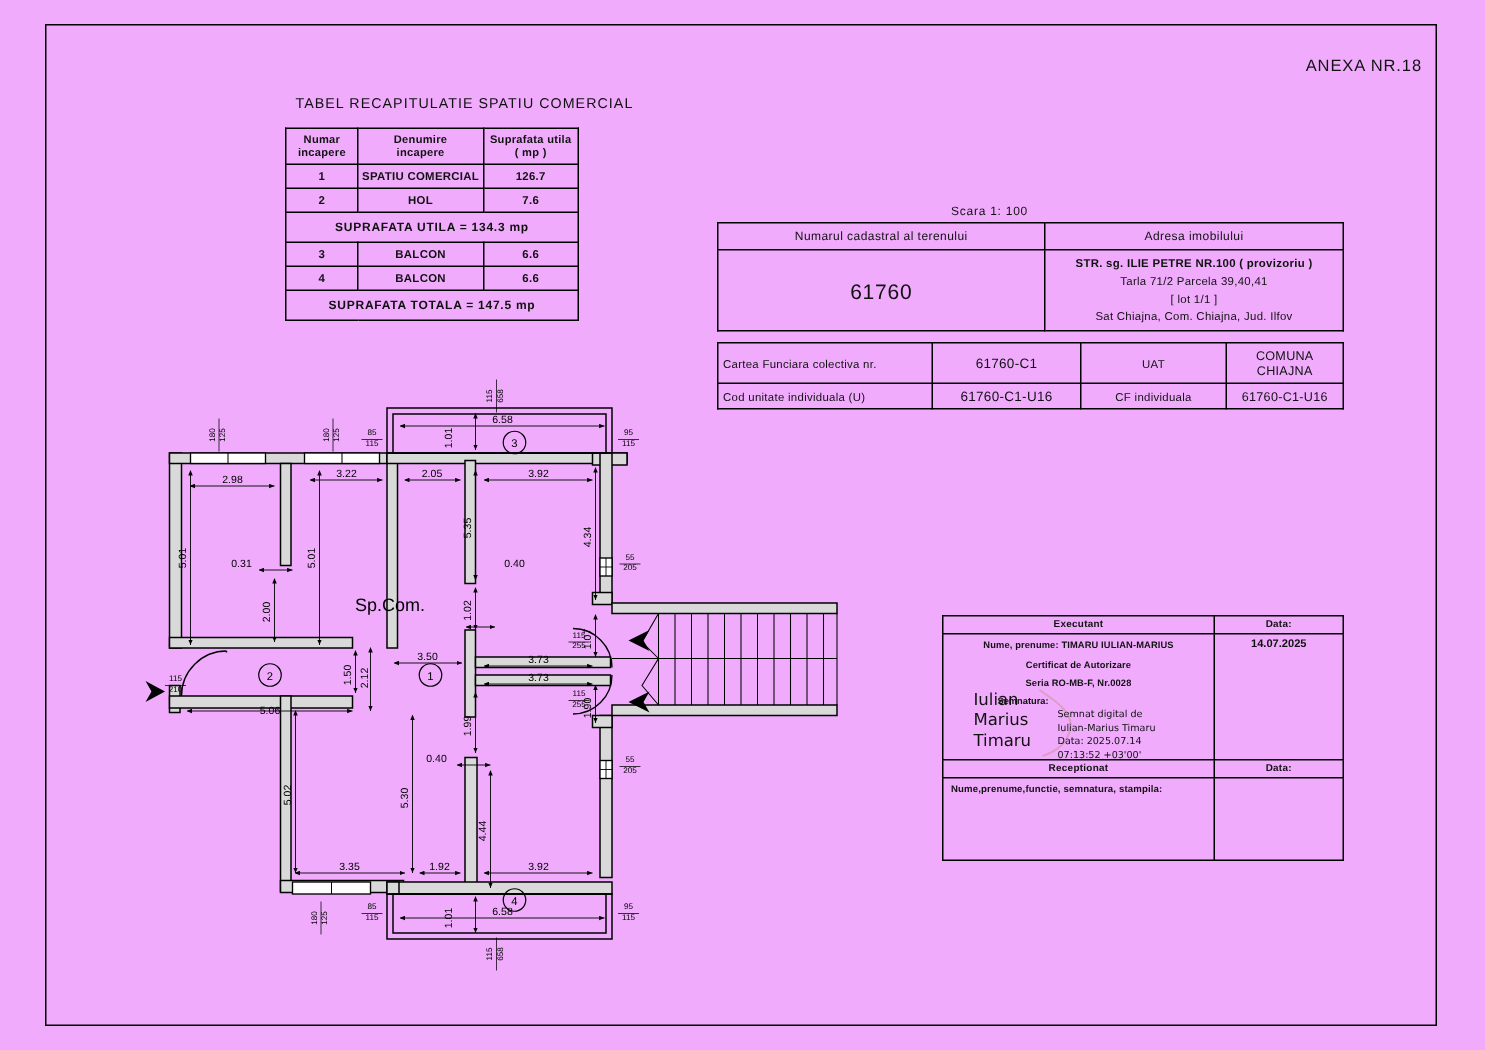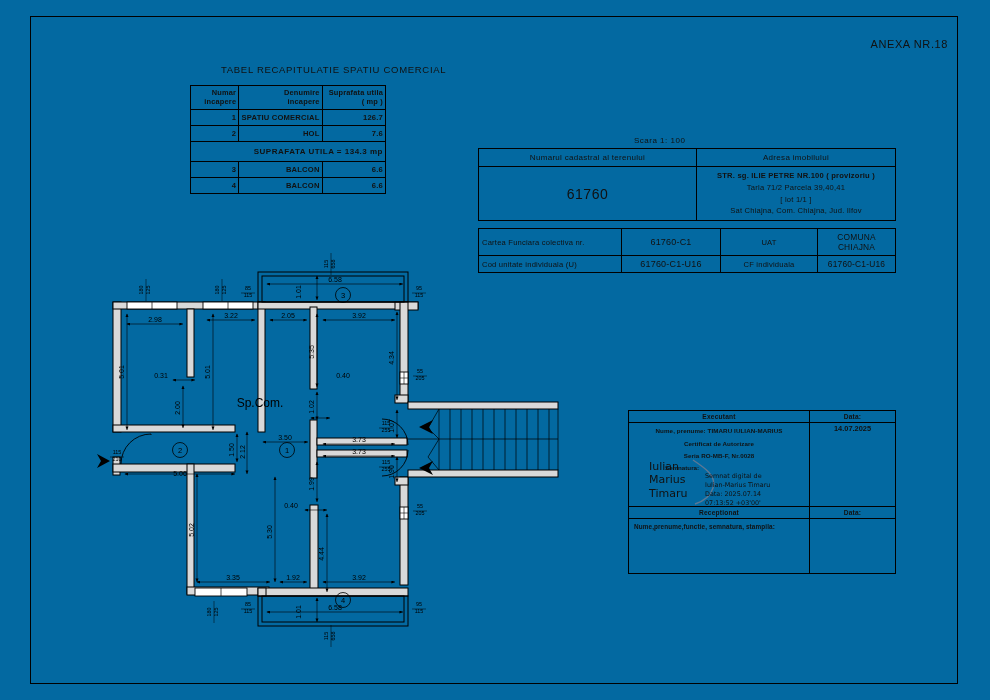--- a/index.html
+++ b/index.html
@@ -1,25 +1,25 @@
 <!DOCTYPE html>
 <html><head>
 <meta charset="utf-8">
 <style>
   html,body{margin:0;padding:0;background:#fff;}
   body{width:990px;height:700px;font-family:"Liberation Sans",sans-serif;color:#111;overflow:hidden;}
-  #page{position:relative;width:990px;height:700px;background:#0369a1;}
+  #page{position:relative;width:990px;height:700px;background:#f0abfc;}
   .frame{position:absolute;left:30px;top:16px;width:928px;height:668px;border:1px solid #000;box-sizing:border-box;}
 
   .anexa{position:absolute;right:42px;top:38px;font-size:11px;letter-spacing:.6px;font-weight:400;}
 
   
-  .recap-title{position:absolute;left:221px;top:64px;font-size:9.5px;letter-spacing:.7px;}
+  .recap-title{position:absolute;left:197px;top:64px;font-size:9.5px;letter-spacing:.7px;}
   .recap{position:absolute;left:190px;top:85px;width:196px;border-collapse:collapse;font-size:7.6px;}
-  .recap td,.recap th{border:.8px solid #000;text-align:right;padding:3px 2px;font-weight:700;letter-spacing:.2px;}
+  .recap td,.recap th{border:.8px solid #000;text-align:center;padding:3px 2px;font-weight:700;letter-spacing:.2px;}
   .recap th{font-weight:700;line-height:1.15;font-size:7.4px;}
   .recap .c1{width:46px;}
   .recap .c2{width:86px;}
   .recap .c3{width:64px;}
   .recap .sum{font-weight:700;letter-spacing:.5px;padding:5px 2px;font-size:8px;}
 
   
   .maintitle{position:absolute;left:558px;top:116px;font-size:12.5px;letter-spacing:1.1px;}
   .scara{position:absolute;left:634px;top:136px;font-size:8px;letter-spacing:.5px;}
   .tb{position:absolute;border-collapse:collapse;font-size:8px;}
@@ -95,20 +95,23 @@
     </tr>
     <tr>
       <td>3</td>
       <td>BALCON</td>
       <td>6.6</td>
     </tr>
     <tr>
       <td>4</td>
       <td>BALCON</td>
       <td>6.6</td>
+    </tr>
+    <tr>
+      <td class="sum" colspan="3">SUPRAFATA TOTALA  =  147.5  mp</td>
     </tr>
   </tbody>
     </table>
 
   <div class="scara">Scara 1: 100</div>
 
   <table class="tb" id="tbl-cad">
     <tbody>
         <tr>
       <td class="h" style="width:209px">Numarul cadastral al terenului</td>

